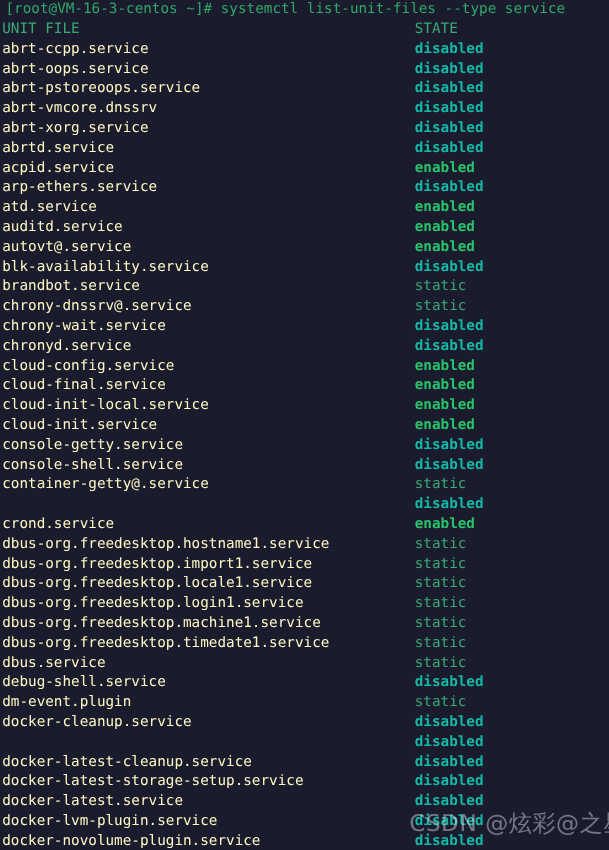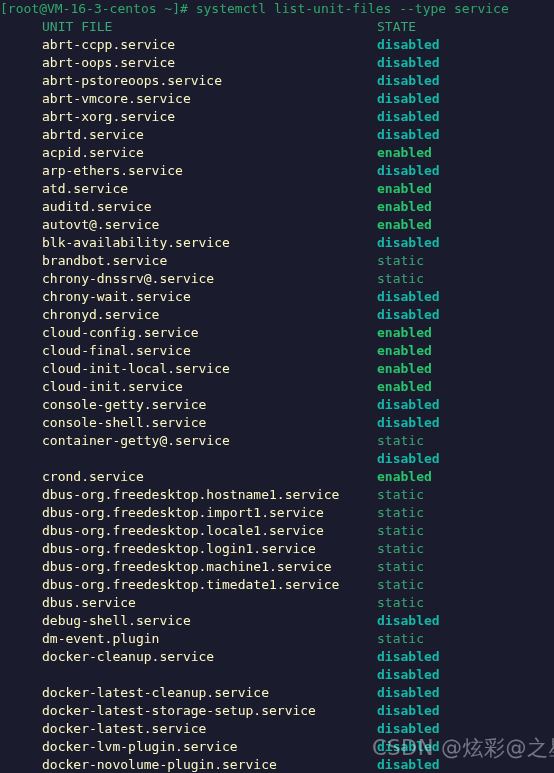--- a/index.html
+++ b/index.html
@@ -21,29 +21,28 @@
   }
   .line {
     position: relative;
     height: 18px;
     line-height: 18px;
     white-space: pre;
     display: block;
   }
   .prompt-line {
     color: #2fa86a;
-    padding-left: 0;
+    padding-left: 5px;
   }
   .cmd-text { color: #2fa86a; }
 
   .unit-col {
     position: absolute;
     left: 2px;
     top: 0;
-    margin-left: 40px;
   }
   .state-col {
     position: absolute;
     left: 377px;
     top: 0;
   }
 
   .c-unit   { color: #fef9c3; }
   .c-header { color: #3aa876; }
   .c-enabled  { color: #27c46b; font-weight: bold; }
@@ -71,21 +70,21 @@
 
   <div class="line">
     <span class="unit-col c-header">UNIT FILE</span>
     <span class="state-col c-header">STATE</span>
   </div>
 
   <div id="rows">
       <div class="line"><span class="unit-col c-unit">abrt-ccpp.service</span><span class="state-col c-disabled">disabled</span></div>
       <div class="line"><span class="unit-col c-unit">abrt-oops.service</span><span class="state-col c-disabled">disabled</span></div>
       <div class="line"><span class="unit-col c-unit">abrt-pstoreoops.service</span><span class="state-col c-disabled">disabled</span></div>
-      <div class="line"><span class="unit-col c-unit">abrt-vmcore.service</span><span class="state-col c-disabled">disabled</span></div>
+      <div class="line"><span class="unit-col c-unit">abrt-vmcore.dnssrv</span><span class="state-col c-disabled">disabled</span></div>
       <div class="line"><span class="unit-col c-unit">abrt-xorg.service</span><span class="state-col c-disabled">disabled</span></div>
       <div class="line"><span class="unit-col c-unit">abrtd.service</span><span class="state-col c-disabled">disabled</span></div>
       <div class="line"><span class="unit-col c-unit">acpid.service</span><span class="state-col c-enabled">enabled</span></div>
       <div class="line"><span class="unit-col c-unit">arp-ethers.service</span><span class="state-col c-disabled">disabled</span></div>
       <div class="line"><span class="unit-col c-unit">atd.service</span><span class="state-col c-enabled">enabled</span></div>
       <div class="line"><span class="unit-col c-unit">auditd.service</span><span class="state-col c-enabled">enabled</span></div>
       <div class="line"><span class="unit-col c-unit">autovt@.service</span><span class="state-col c-enabled">enabled</span></div>
       <div class="line"><span class="unit-col c-unit">blk-availability.service</span><span class="state-col c-disabled">disabled</span></div>
       <div class="line"><span class="unit-col c-unit">brandbot.service</span><span class="state-col c-static">static</span></div>
       <div class="line"><span class="unit-col c-unit">chrony-dnssrv@.service</span><span class="state-col c-static">static</span></div>

